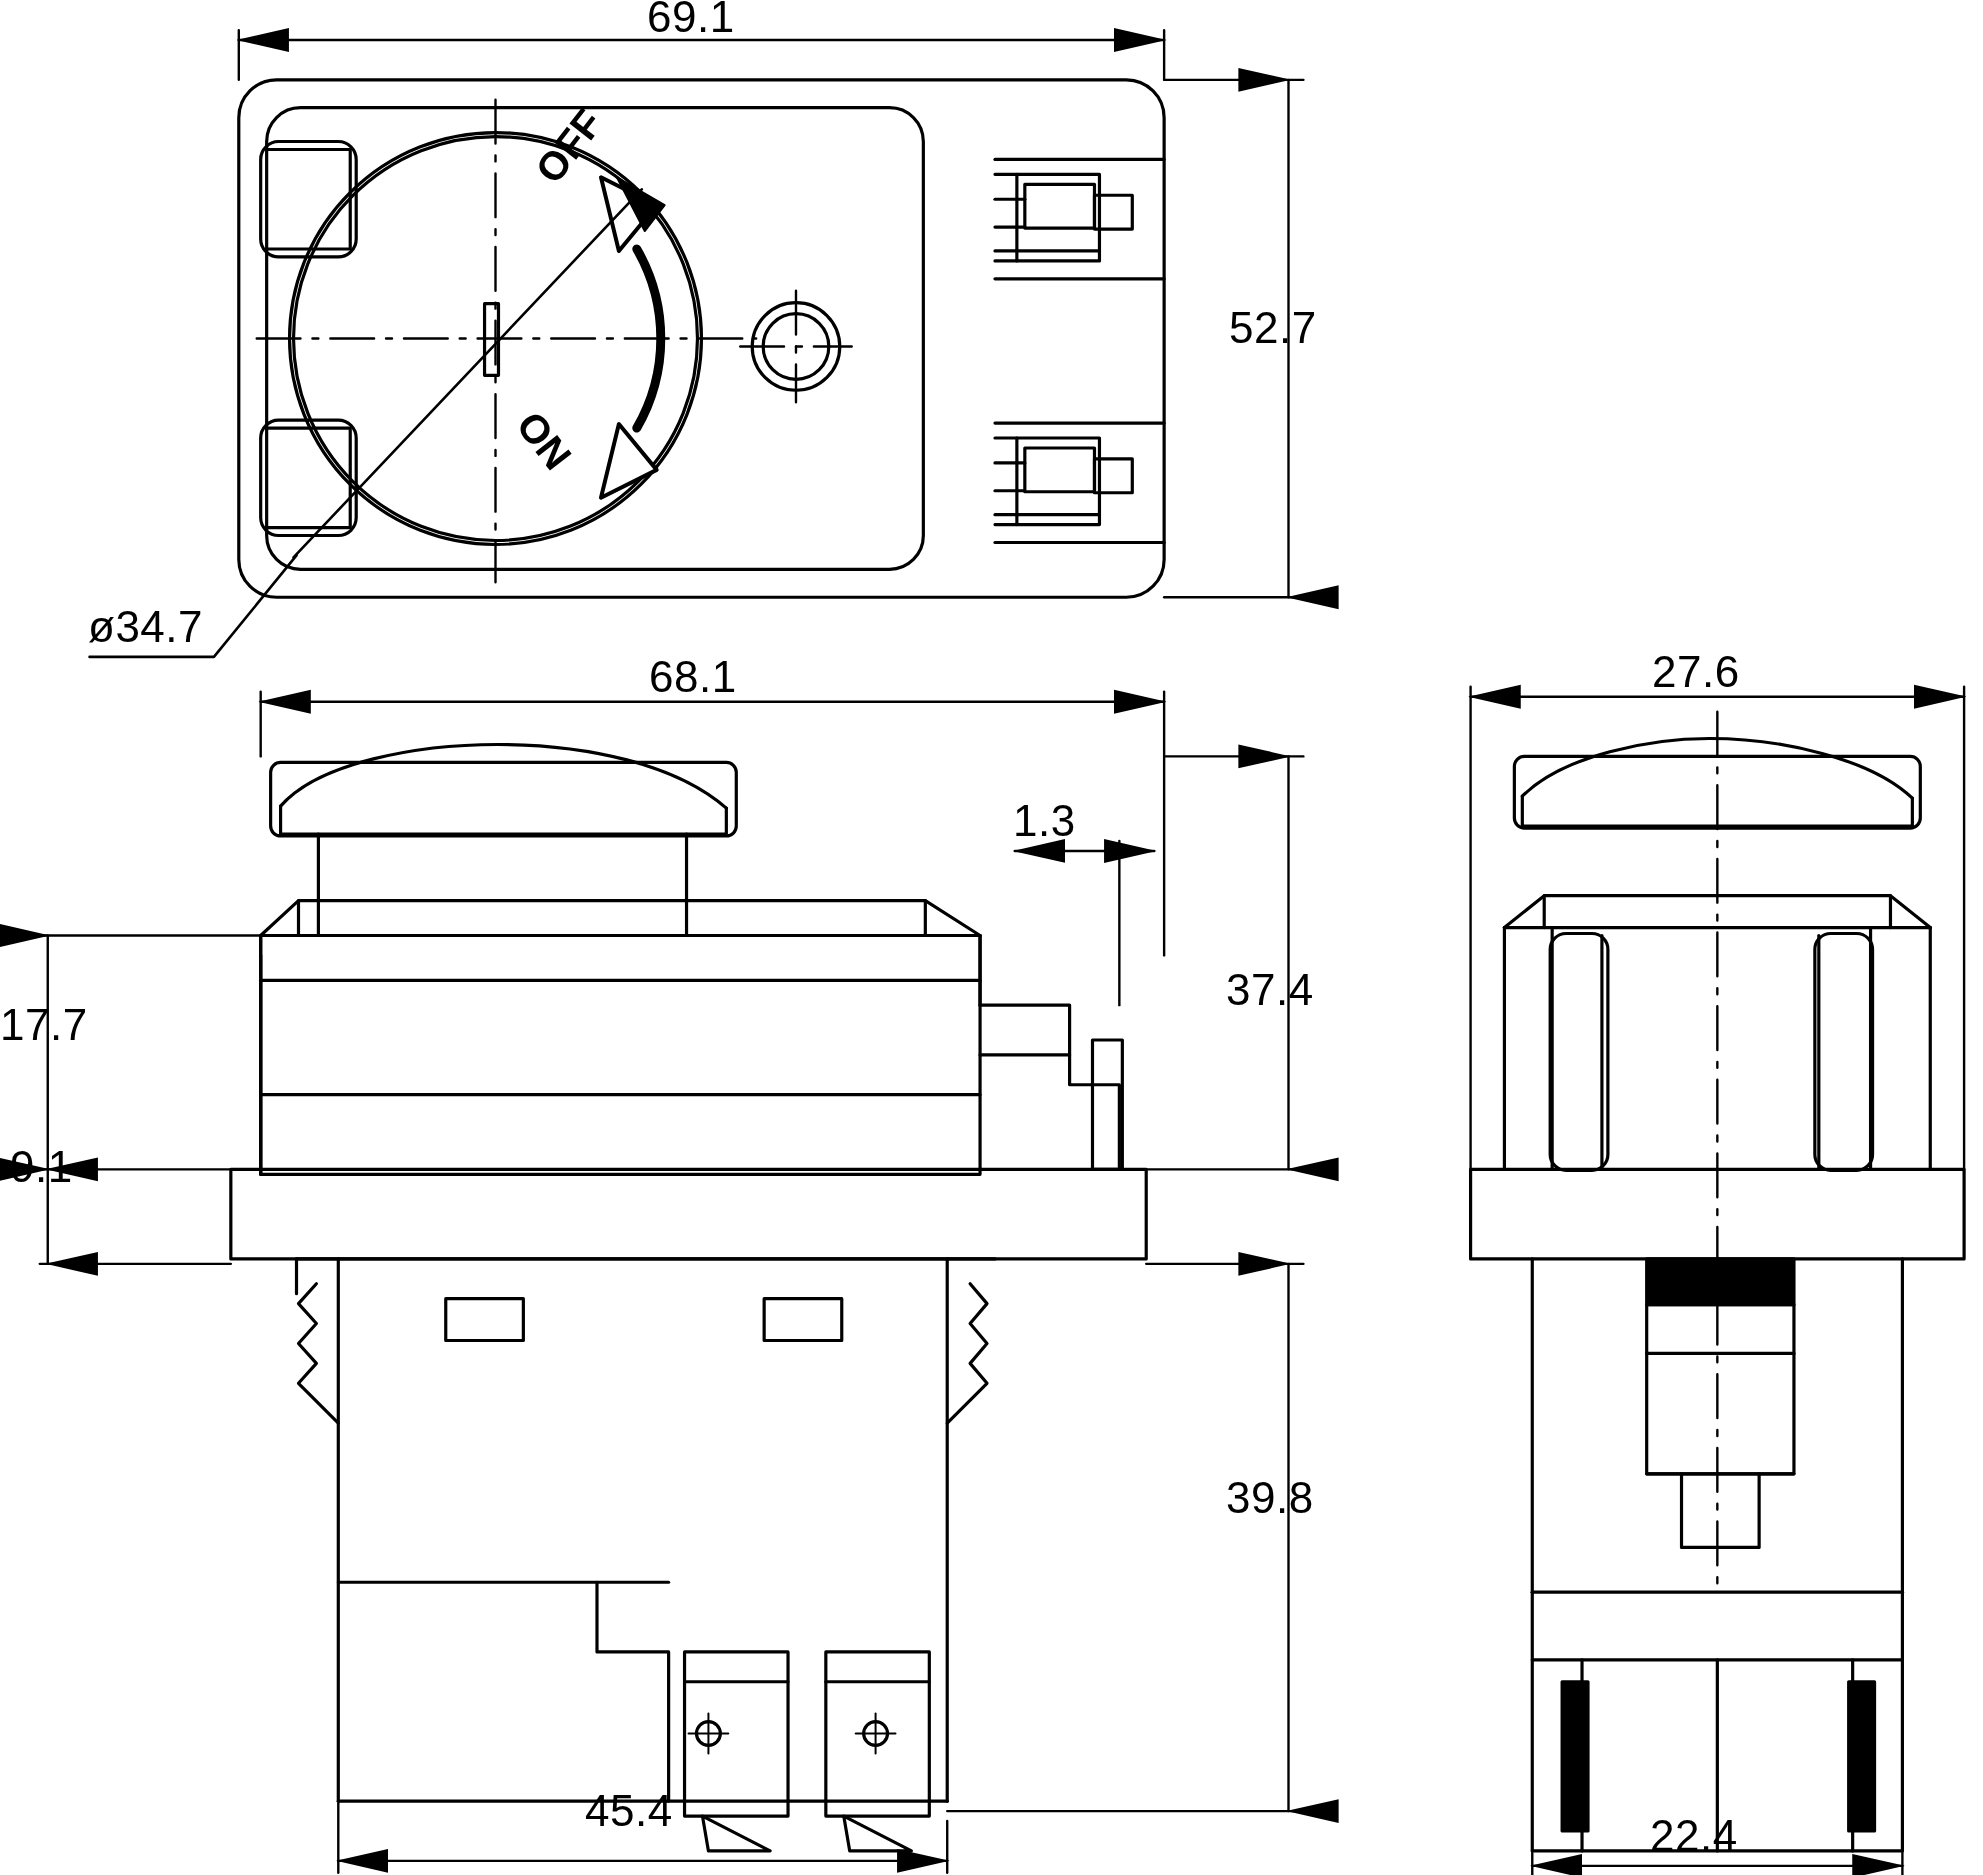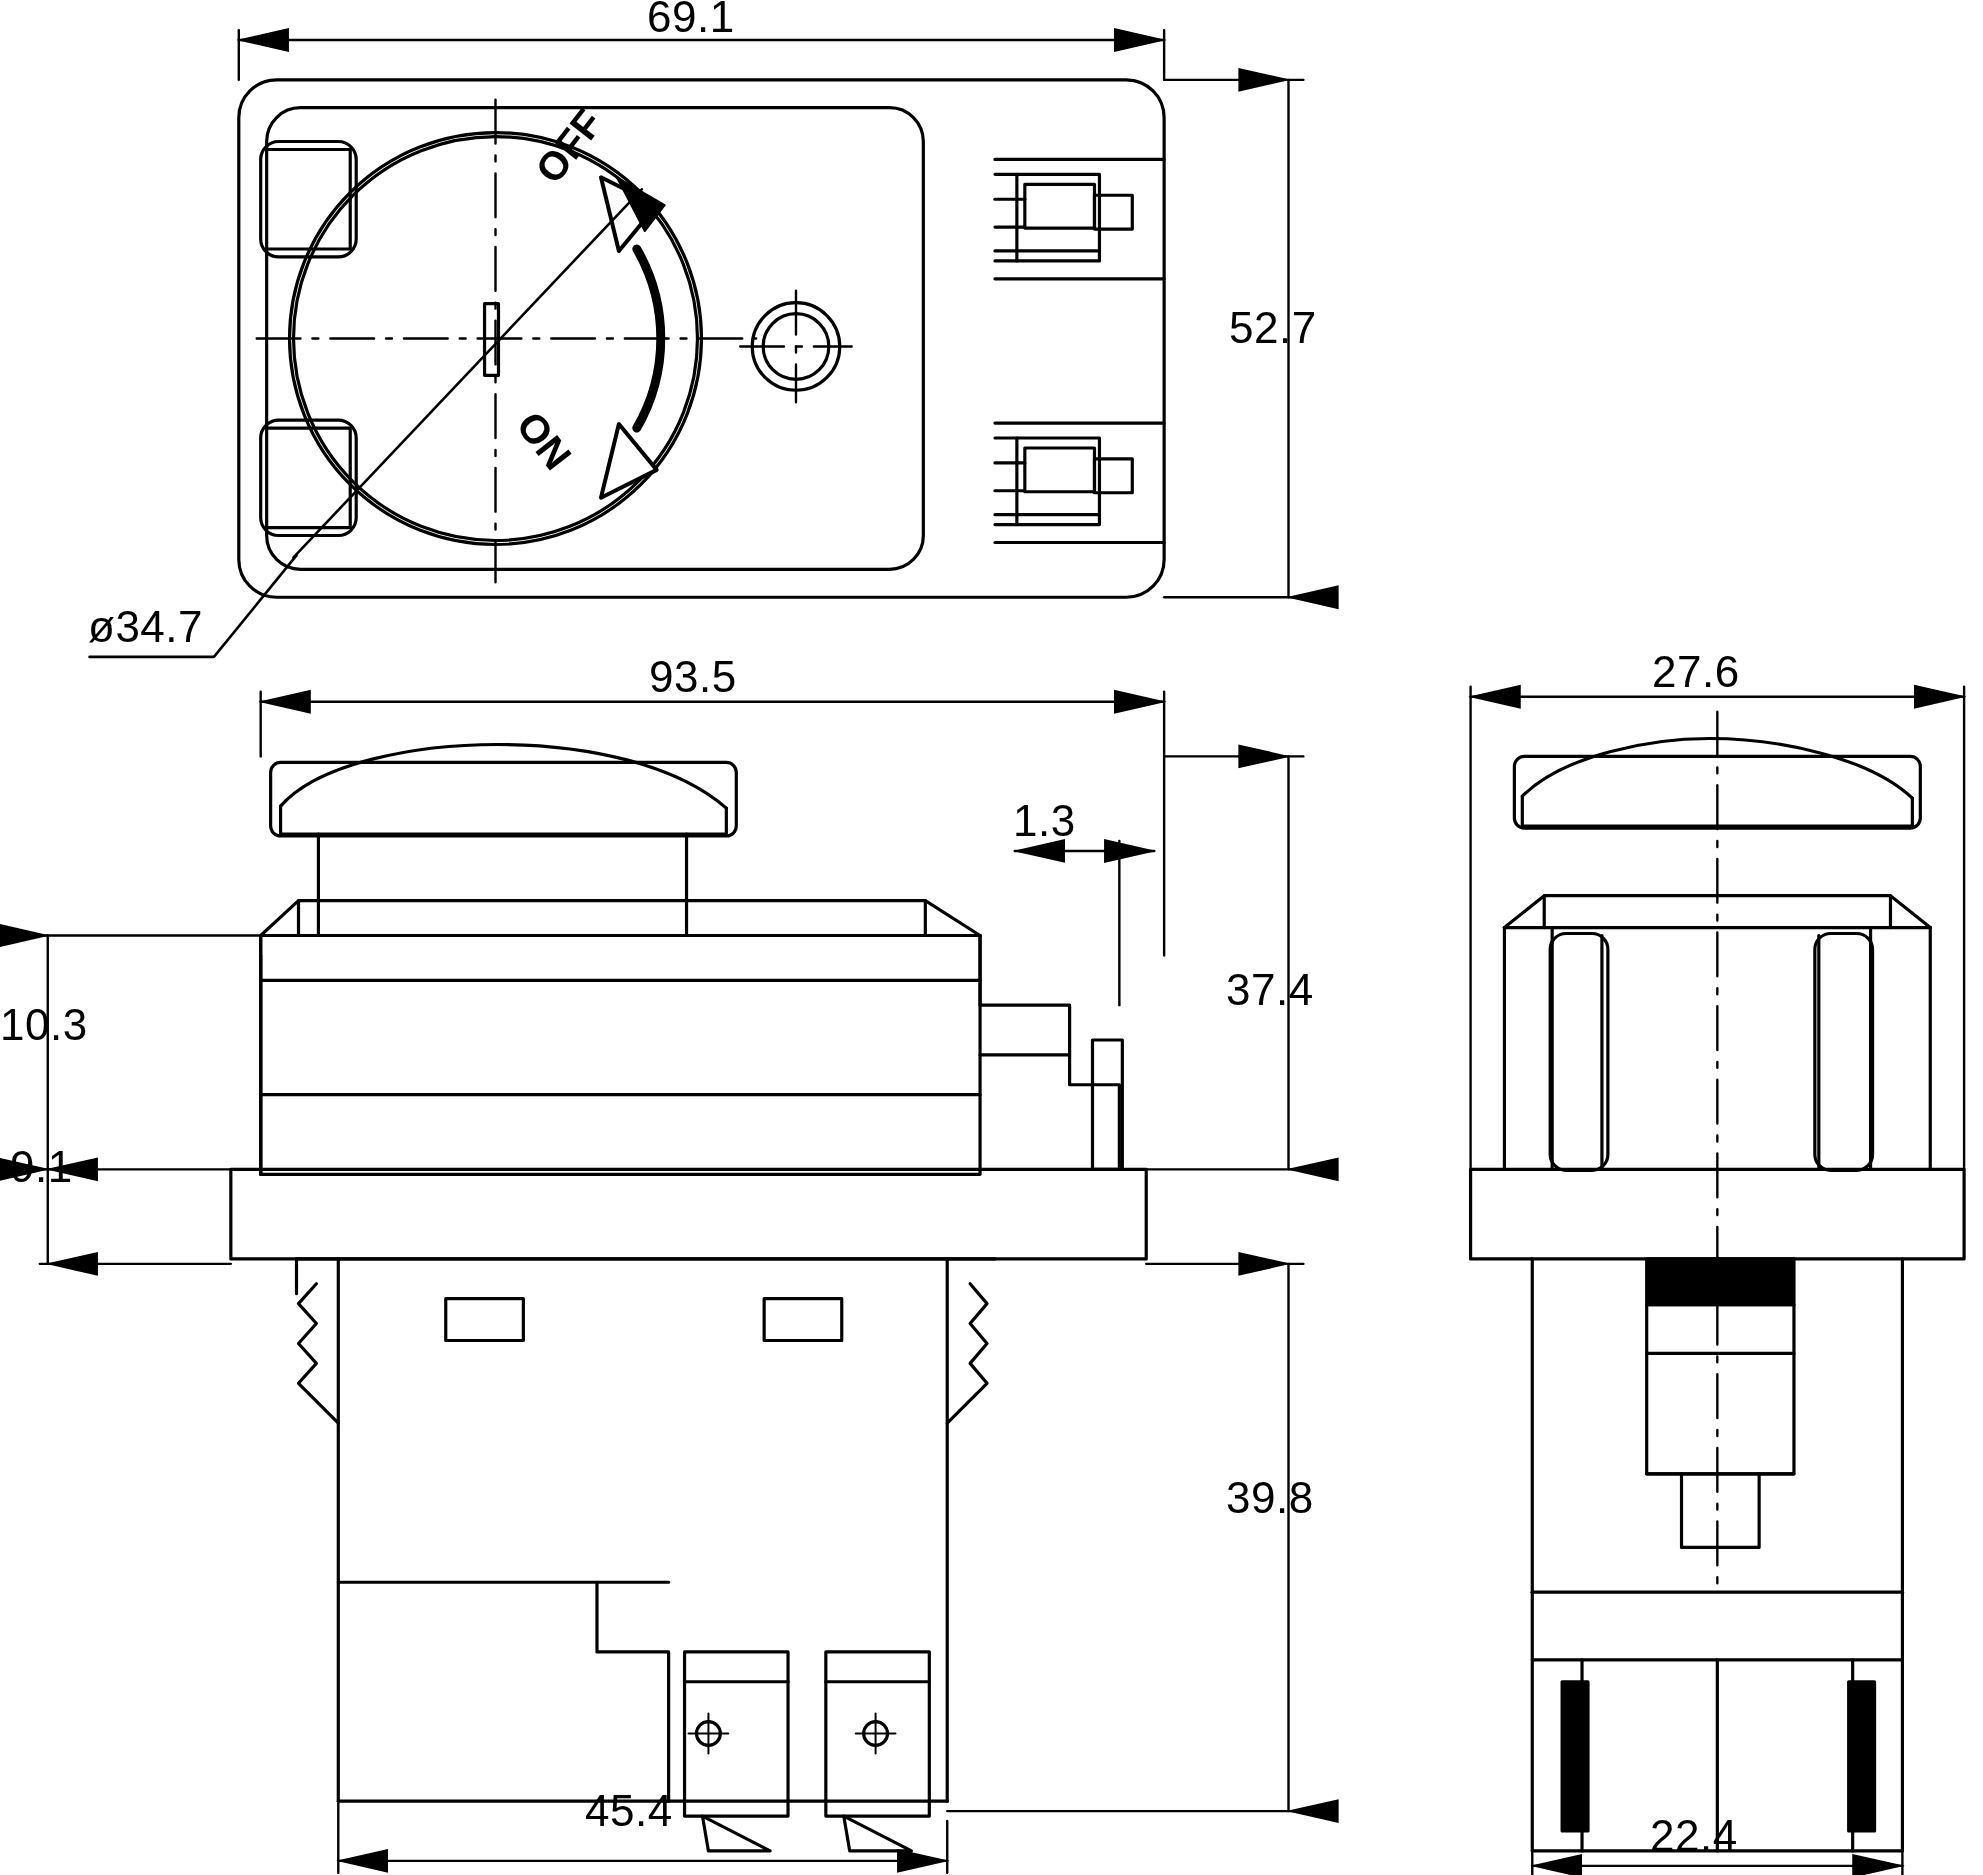--- a/index.html
+++ b/index.html
@@ -265,24 +265,24 @@
   </g>
 </svg>
 
 <div class="dim-label" style="left:647px;top:-8px;">69.1</div>
 <div class="dim-label" style="left:1229px;top:303px;">52.7</div>
 <div class="dim-label" style="left:88px;top:602px;">ø34.7</div>
 
 <div class="knob-txt" style="left:527px;top:164px;transform:rotate(-52deg);transform-origin:left top;">OFF</div>
 <div class="knob-txt" style="left:545px;top:478px;transform:rotate(-128deg);transform-origin:left top;">NO</div>
 
-<div class="dim-label" style="left:649px;top:652px;">93.5</div>
+<div class="dim-label" style="left:649px;top:652px;">68.1</div>
 <div class="dim-label" style="left:1013px;top:796px;">1.3</div>
 <div class="dim-label" style="left:1226px;top:965px;">37.4</div>
-<div class="dim-label" style="left:0px;top:1000px;">10.3</div>
+<div class="dim-label" style="left:0px;top:1000px;">17.7</div>
 <div class="dim-label" style="left:10px;top:1142px;">9.1</div>
 <div class="dim-label" style="left:1226px;top:1473px;">39.8</div>
 <div class="dim-label" style="left:585px;top:1786px;text-align:right;">45.4</div>
 
 <div class="dim-label" style="left:1652px;top:647px;">27.6</div>
 <div class="dim-label" style="left:1650px;top:1811px;">22.4</div>
 
 </div>
 
 

